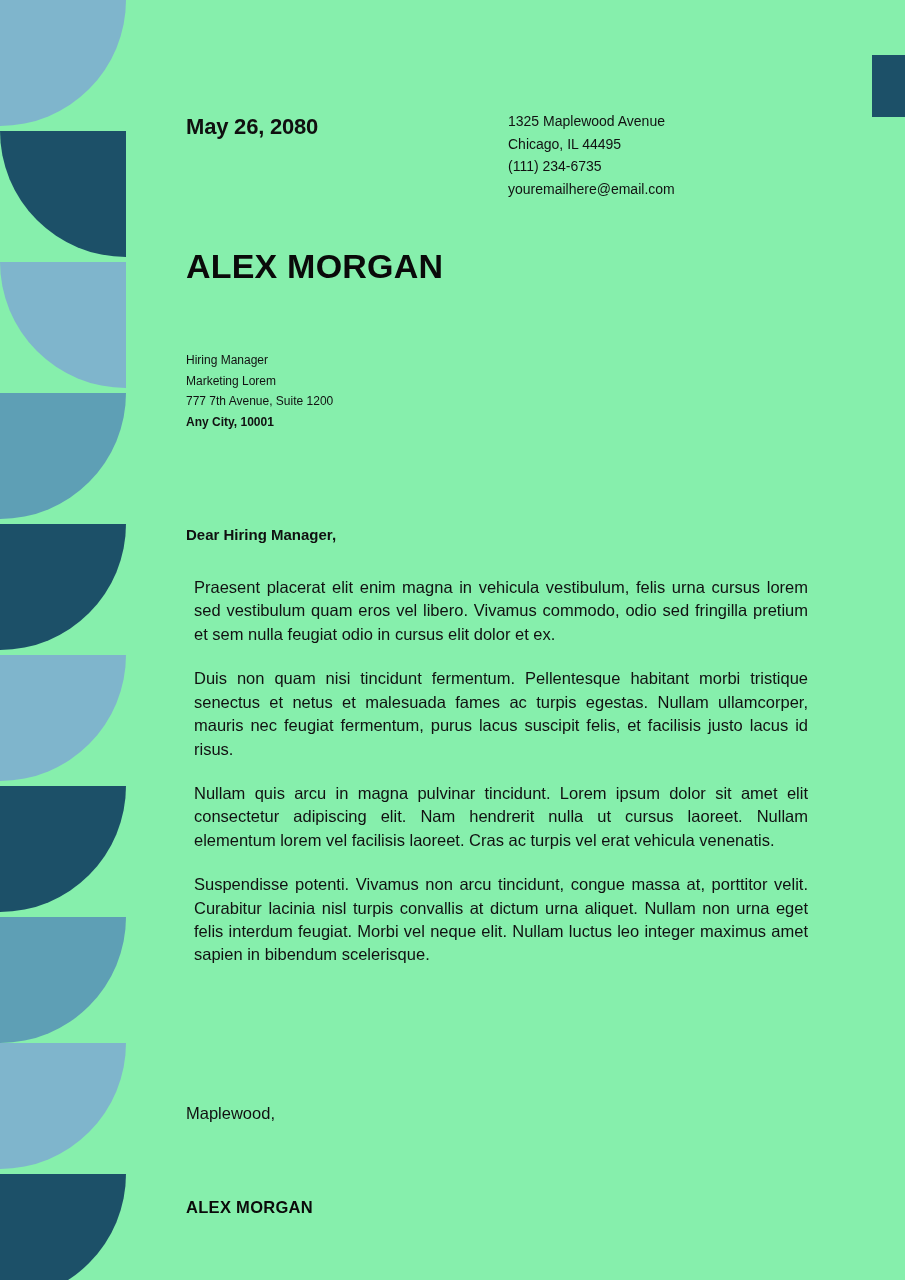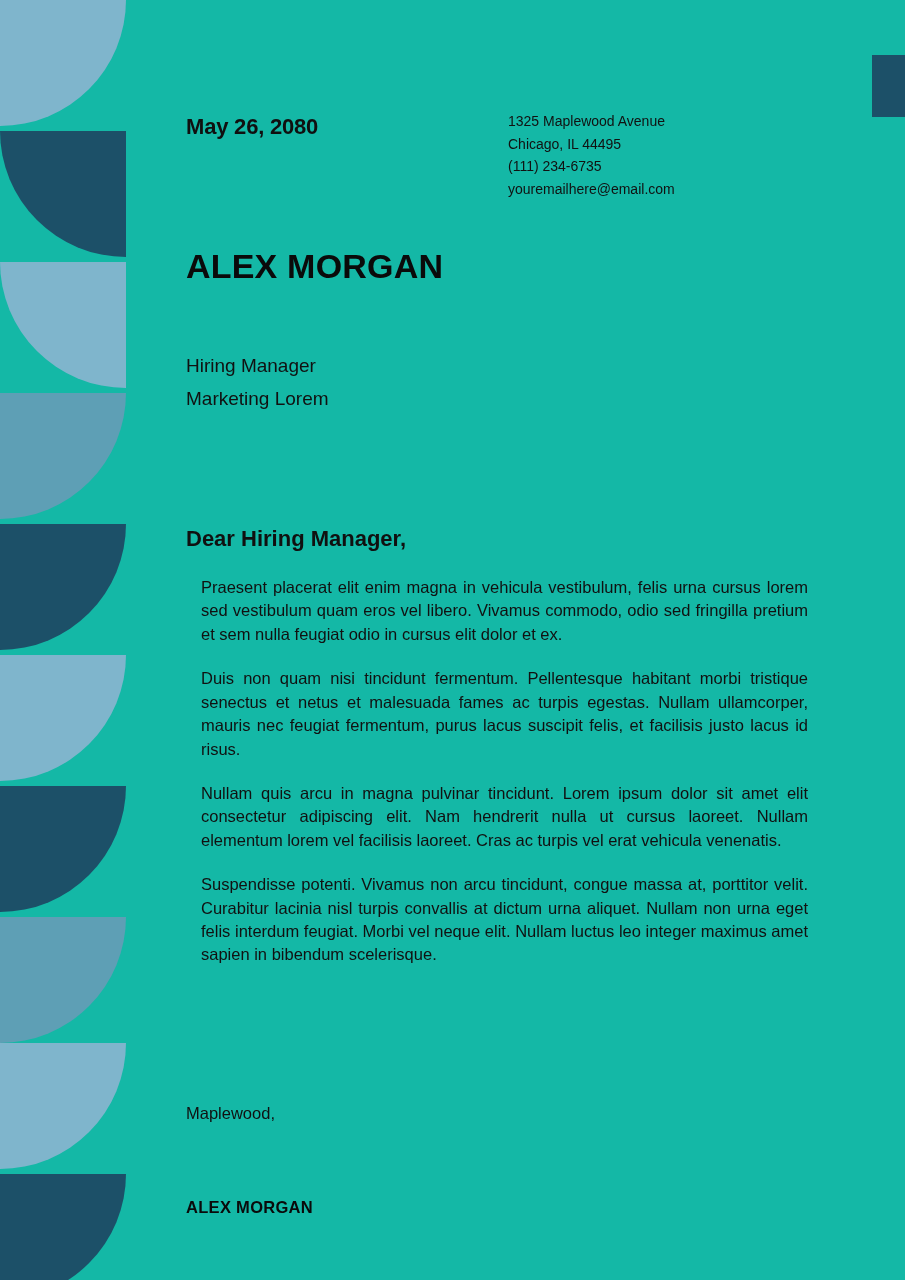--- a/index.html
+++ b/index.html
@@ -14,21 +14,21 @@
     font-family: "Liberation Sans", sans-serif;
     color: #111111;
     overflow: hidden;
     position: relative;
   }
 
   .page {
     position: relative;
     width: 905px;
     height: 1280px;
-    background: #14b8a6;
+    background: #86efac;
     overflow: hidden;
   }
 
   
   .deco-sidebar {
     position: absolute;
     left: 0;
     top: 0;
     width: 126px;
     height: 1280px;
@@ -91,43 +91,43 @@
     font-size: 34px;
     font-weight: 800;
     letter-spacing: 0.2px;
     color: #0a0a0a;
   }
 
   .recipient-block {
     position: absolute;
     top: 350px;
     left: 0;
-    font-size: 19px;
+    font-size: 12px;
     line-height: 1.72;
     color: #111111;
   }
   .recipient-block .strong { font-weight: 700; }
 
   .salutation {
     position: absolute;
     top: 526px;
     left: 0;
-    font-size: 22px;
+    font-size: 15px;
     font-weight: 700;
     color: #101010;
   }
 
   .body-copy {
     position: absolute;
     top: 576px;
     left: 0;
     width: 622px;
   }
   .body-copy p {
-    margin: 0 0 21px 15px;
+    margin: 0 0 21px 8px;
     font-size: 16.5px;
     line-height: 1.42;
     text-align: justify;
     color: #111111;
   }
 
   .closing {
     position: absolute;
     top: 1104px;
     left: 0;
@@ -192,20 +192,22 @@
         <div>(111) 234-6735</div>
         <div>youremailhere@email.com</div>
       </div>
     </div>
 
     <div class="applicant-name">ALEX MORGAN</div>
 
     <div class="recipient-block">
       <div>Hiring Manager</div>
       <div>Marketing Lorem</div>
+      <div>777 7th Avenue, Suite 1200</div>
+      <div class="strong">Any City, 10001</div>
     </div>
 
     <div class="salutation">Dear Hiring Manager,</div>
 
     <div class="body-copy">
       <p>Praesent placerat elit enim magna in vehicula vestibulum, felis urna cursus lorem sed vestibulum quam eros vel libero. Vivamus commodo, odio sed fringilla pretium et sem nulla feugiat odio in cursus elit dolor et ex.</p>
       <p>Duis non quam nisi tincidunt fermentum. Pellentesque habitant morbi tristique senectus et netus et malesuada fames ac turpis egestas. Nullam ullamcorper, mauris nec feugiat fermentum, purus lacus suscipit felis, et facilisis justo lacus id risus.</p>
       <p>Nullam quis arcu in magna pulvinar tincidunt. Lorem ipsum dolor sit amet elit consectetur adipiscing elit. Nam hendrerit nulla ut cursus laoreet. Nullam elementum lorem vel facilisis laoreet. Cras ac turpis vel erat vehicula venenatis.</p>
       <p>Suspendisse potenti. Vivamus non arcu tincidunt, congue massa at, porttitor velit. Curabitur lacinia nisl turpis convallis at dictum urna aliquet. Nullam non urna eget felis interdum feugiat. Morbi vel neque elit. Nullam luctus leo integer maximus amet sapien in bibendum scelerisque.</p>
     </div>

